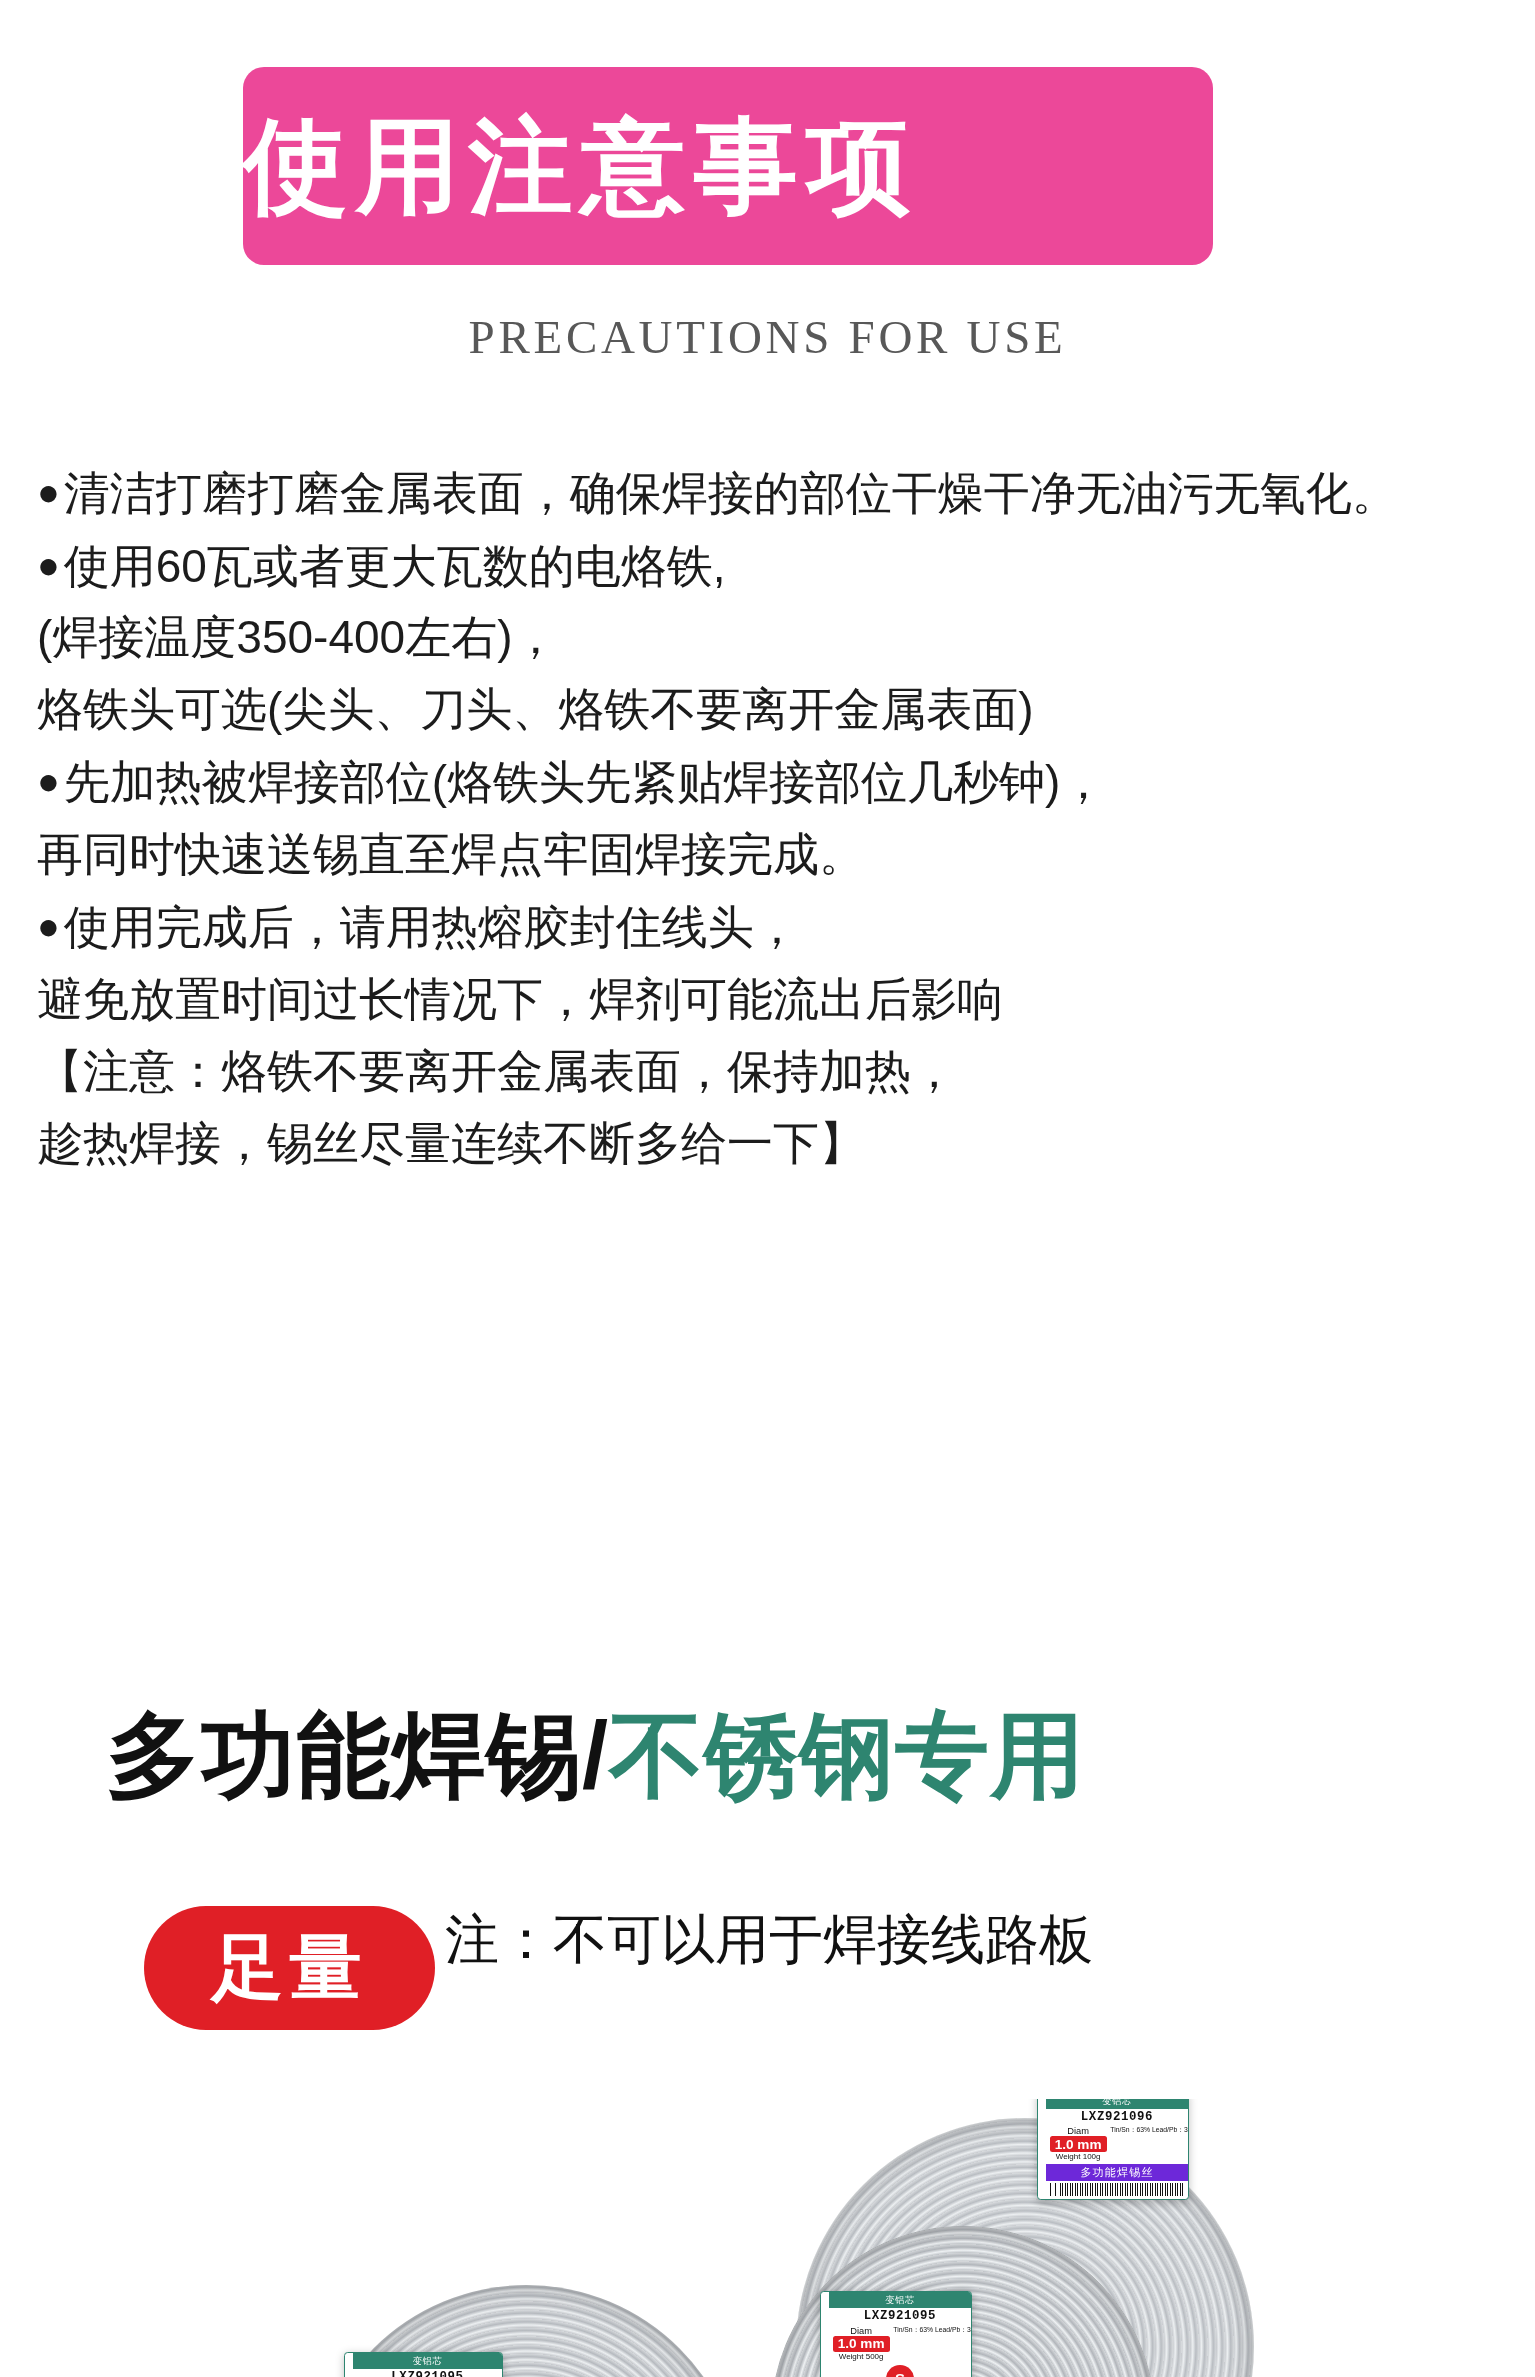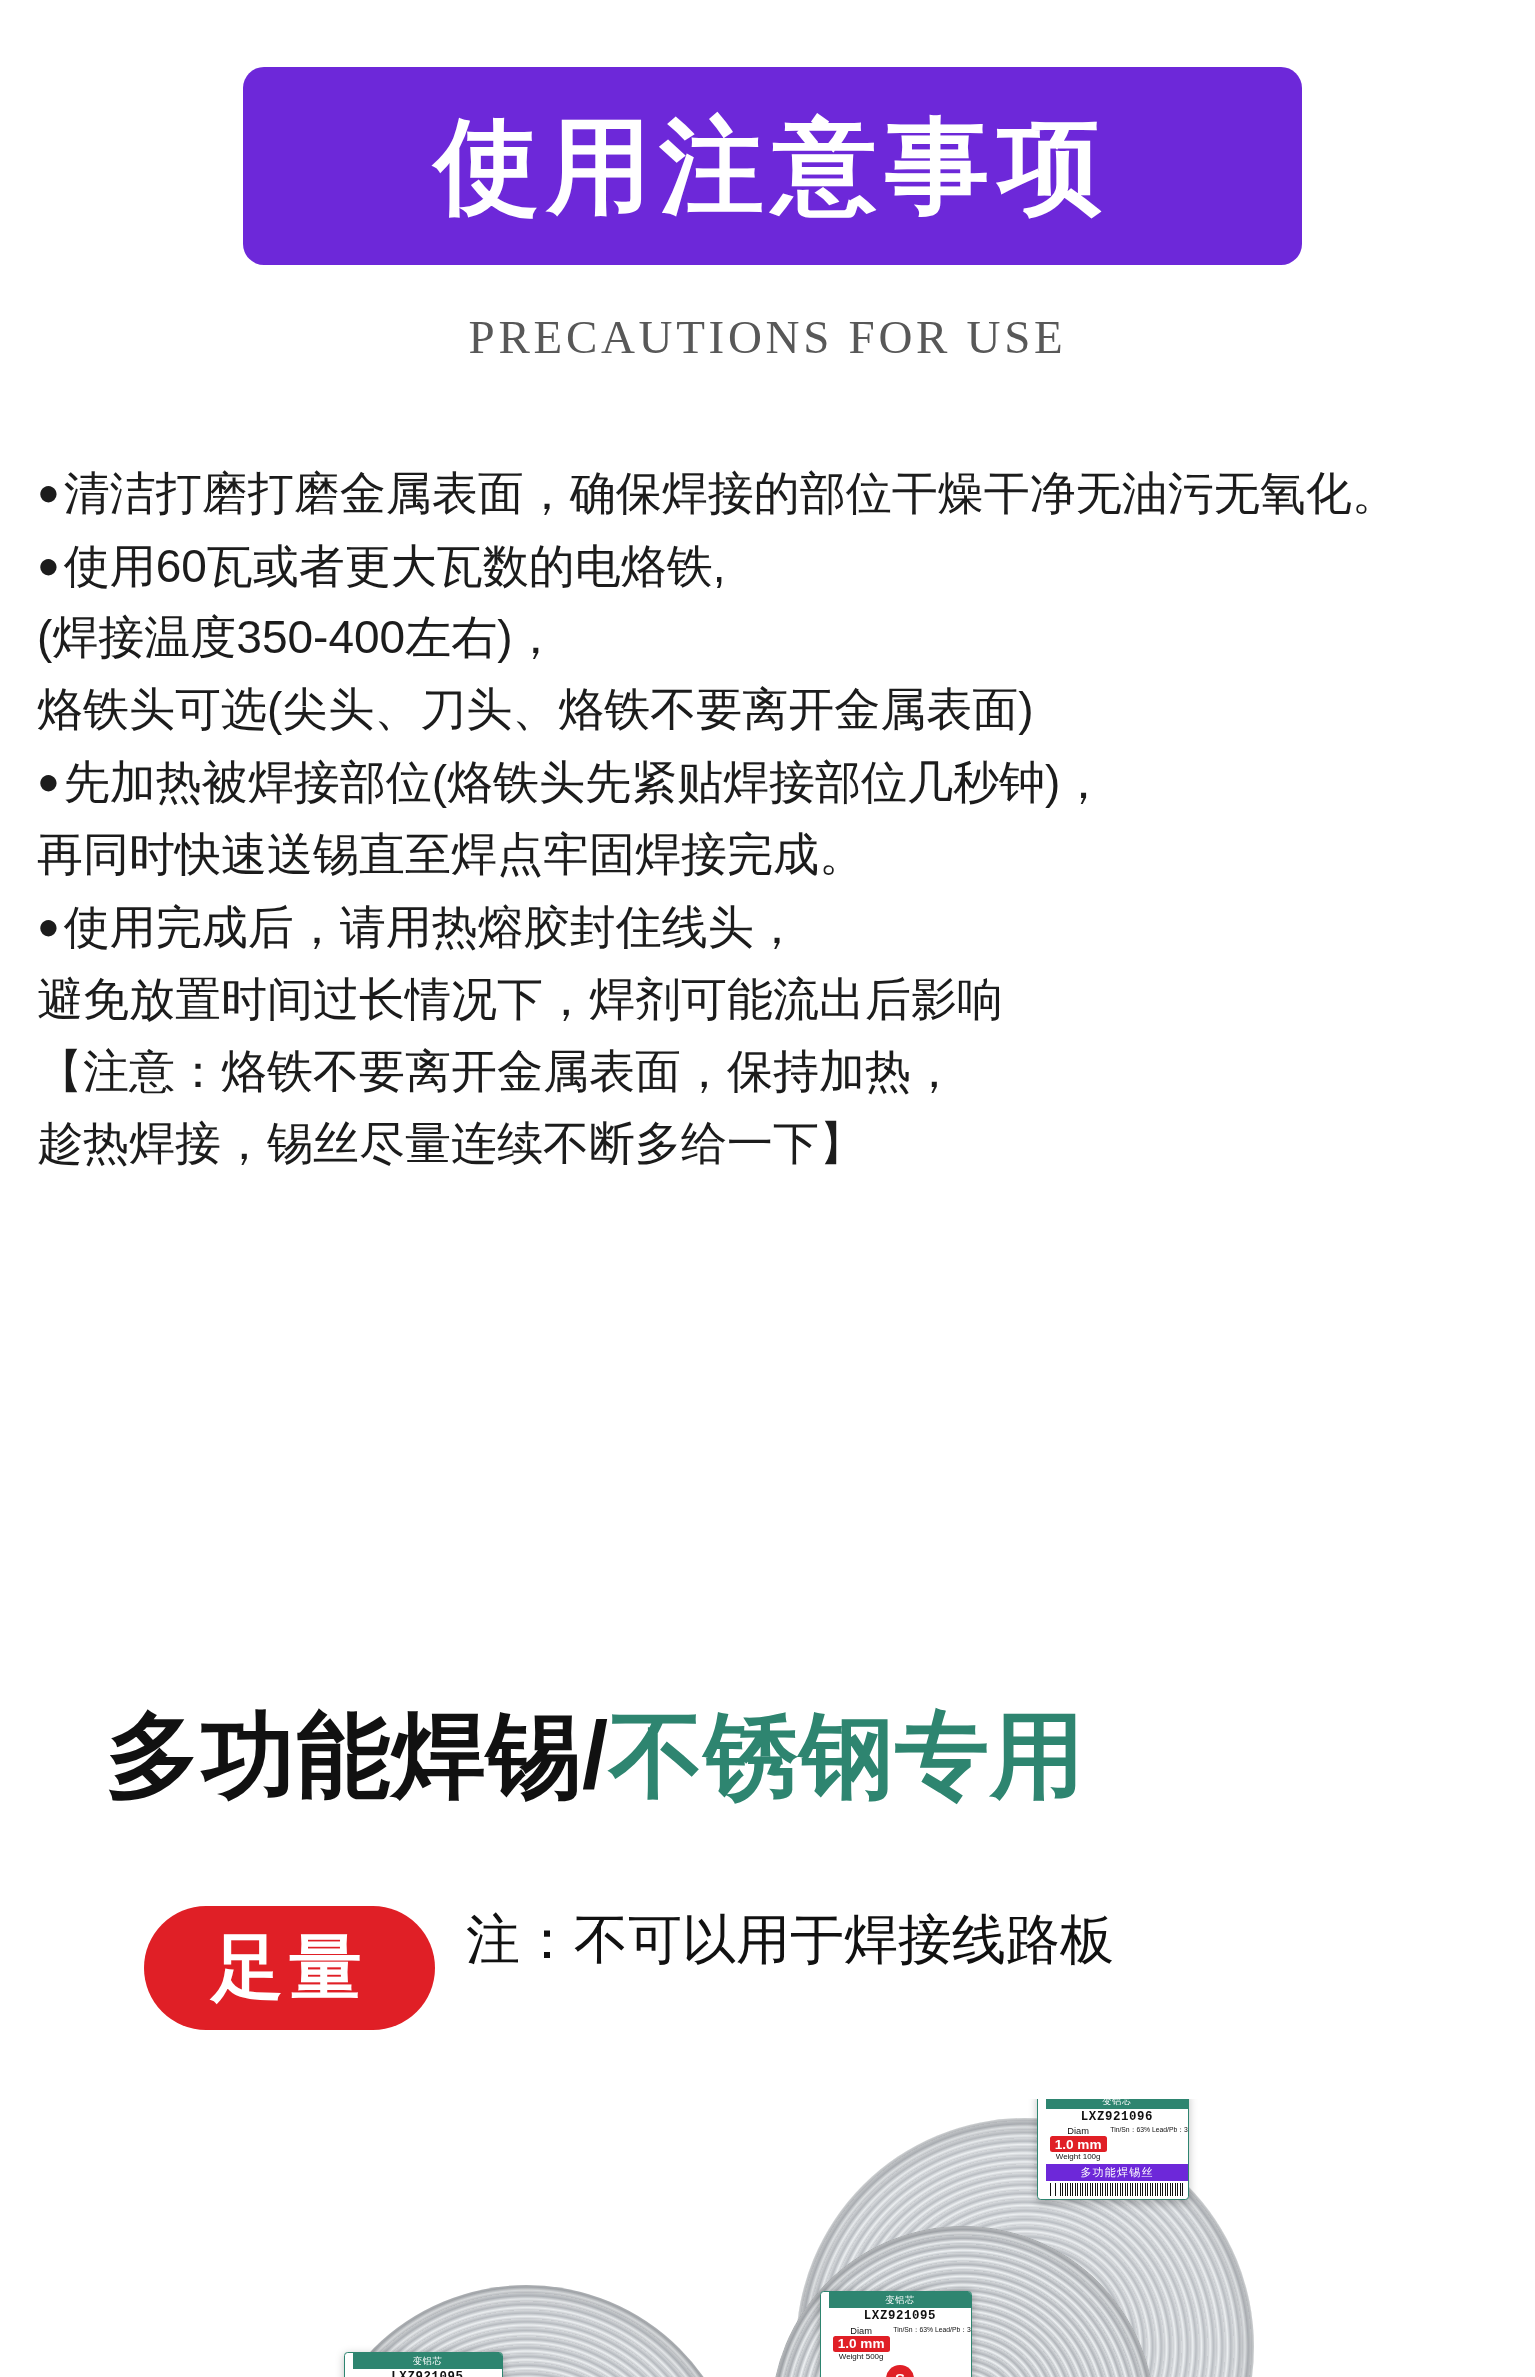--- a/index.html
+++ b/index.html
@@ -13,27 +13,27 @@
     position: relative;
     font-family: "Liberation Sans", sans-serif;
     overflow: hidden;
   }
 
   
   .banner {
     position: absolute;
     left: 243px;
     top: 67px;
-    width: 1059px;
+    width: 970px;
     height: 198px;
-    background: #6d28d9;
+    background: #ec4899;
     border-radius: 21px;
     display: flex;
     align-items: center;
-    justify-content: center;
+    justify-content: flex-start;
   }
   .banner-title {
     color: #ffffff;
     font-size: 104px;
     font-weight: bold;
     letter-spacing: 8.7px;
     line-height: 1;
     white-space: nowrap;
   }
 
@@ -101,21 +101,21 @@
   }
   .badge-text {
     color: #ffffff;
     font-size: 72px;
     font-weight: bold;
     letter-spacing: 6.2px;
     white-space: nowrap;
   }
   .note {
     position: absolute;
-    left: 466px;
+    left: 445px;
     top: 1904px;
     font-size: 54px;
     color: #111111;
     white-space: nowrap;
   }
 
   
   .photo-area {
     position: absolute;
     left: 0;

